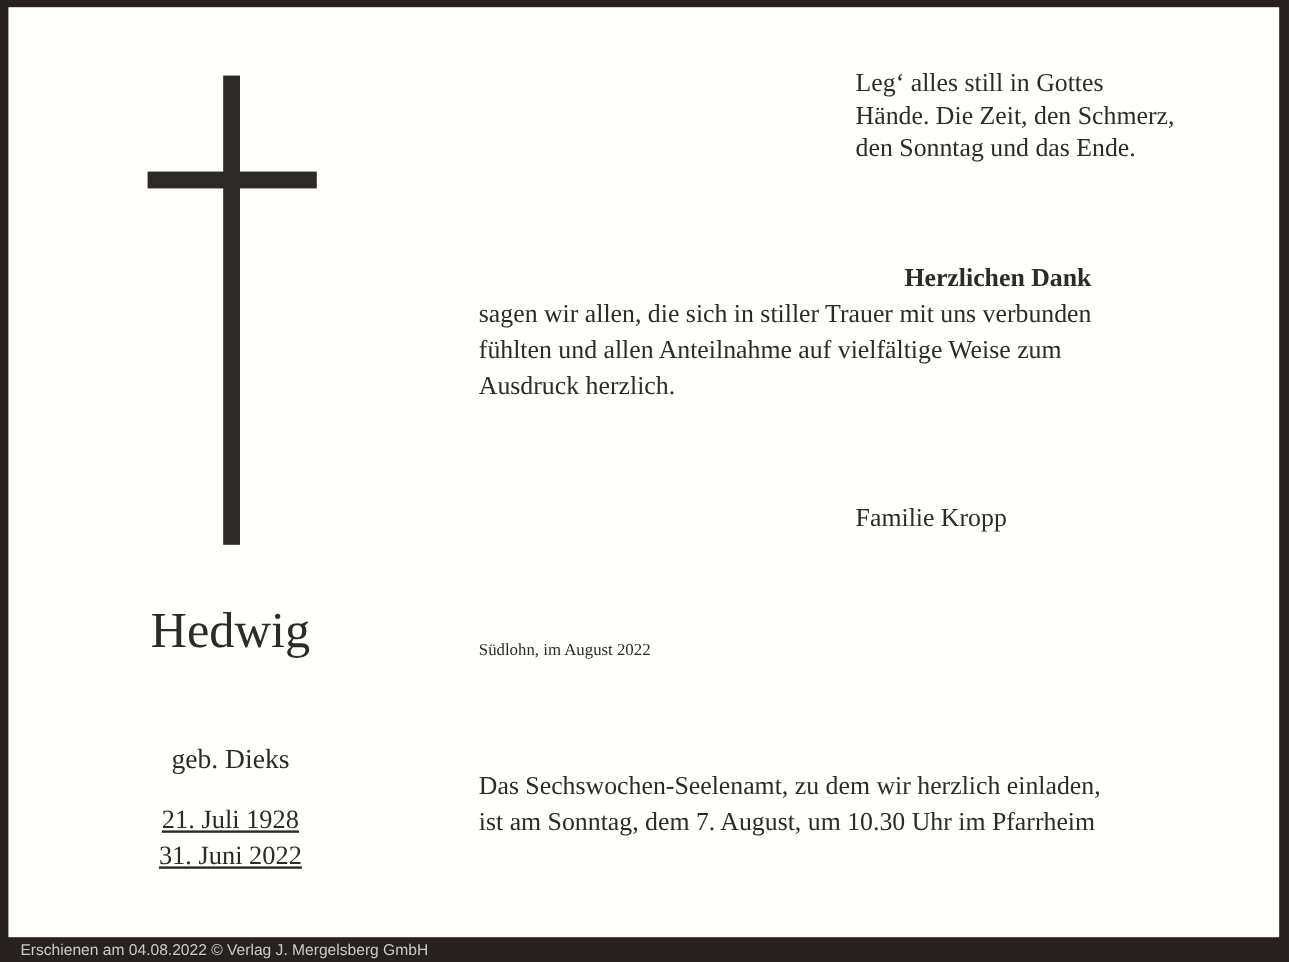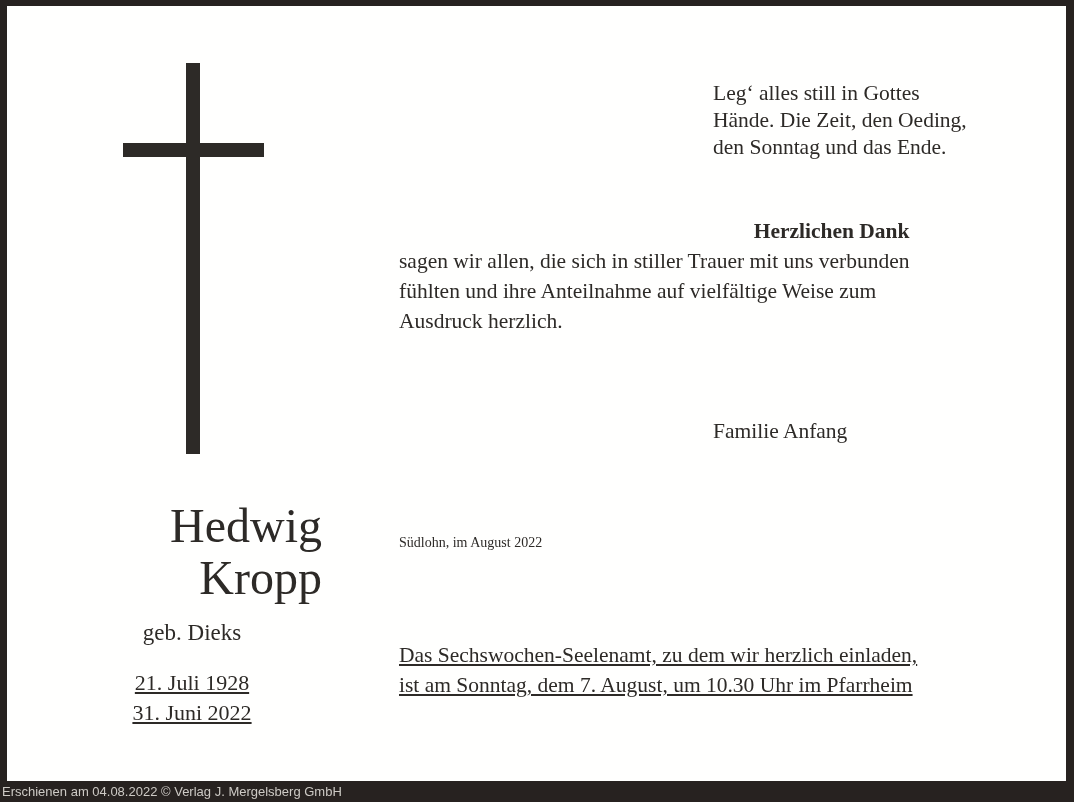--- a/index.html
+++ b/index.html
@@ -48,21 +48,20 @@
     height: 14px;
     background: var(--ink, #2d2a27);
   }
   .verse {
     position: absolute;
     left: 706px;
     top: 50px;
     font-size: 21.5px;
     line-height: 27px;
     white-space: nowrap;
-    margin-top: 24px;
   }
   .thanks {
     position: absolute;
     left: 392px;
     top: 210px;
     font-size: 21.5px;
     line-height: 30px;
     white-space: nowrap;
   }
   .thanks .heading {
@@ -82,23 +81,22 @@
     left: 55px;
     top: 0;
     width: 260px;
     text-align: center;
   }
   .deceased .name {
     position: absolute;
     left: 0;
     top: 494px;
     width: 260px;
-    font-size: 48px;
+    font-size: 42px;
     line-height: 52px;
-    text-align: right;
   }
   .deceased .birthname {
     position: absolute;
     left: 0;
     top: 613px;
     width: 260px;
     font-size: 23px;
     line-height: 28px;
   }
   .deceased .dates {
@@ -118,25 +116,24 @@
     line-height: 30px;
     white-space: nowrap;
   }
   .service {
     position: absolute;
     left: 392px;
     top: 634px;
     font-size: 21.5px;
     line-height: 30px;
     white-space: nowrap;
-    text-decoration: underline;
   }
   .footer {
     position: absolute;
-    left: 2px;
+    left: 17px;
     top: 784px;
     font-family: "Liberation Sans", "DejaVu Sans", sans-serif;
     font-size: 13px;
     line-height: 15px;
     color: var(--footer-ink, #cdcac5);
     white-space: nowrap;
   }
 </style>
 </head>
 <body>
@@ -144,37 +141,36 @@
 <div class="stage">
   <div class="card">
 
     <div class="cross">
       <div class="cross-v"></div>
       <div class="cross-h"></div>
     </div>
 
     <div class="verse">
       <div>Leg‘ alles still in Gottes</div>
-      <div>Hände. Die Zeit, den Oeding,</div>
+      <div>Hände. Die Zeit, den Schmerz,</div>
       <div>den Sonntag und das Ende.</div>
     </div>
 
     <div class="thanks">
       <div class="heading">Herzlichen Dank</div>
       <div>sagen wir allen, die sich in stiller Trauer mit uns verbunden</div>
-      <div>fühlten und ihre Anteilnahme auf vielfältige Weise zum</div>
+      <div>fühlten und allen Anteilnahme auf vielfältige Weise zum</div>
       <div>Ausdruck herzlich.</div>
     </div>
 
-    <div class="family">Familie Anfang</div>
+    <div class="family">Familie Kropp</div>
 
     <div class="deceased">
       <div class="name">
         <div>Hedwig</div>
-        <div>Kropp</div>
       </div>
       <div class="birthname">geb. Dieks</div>
       <div class="dates">
         <div>21. Juli 1928</div>
         <div>31. Juni 2022</div>
       </div>
     </div>
 
     <div class="placedate">Südlohn, im August 2022</div>
 

